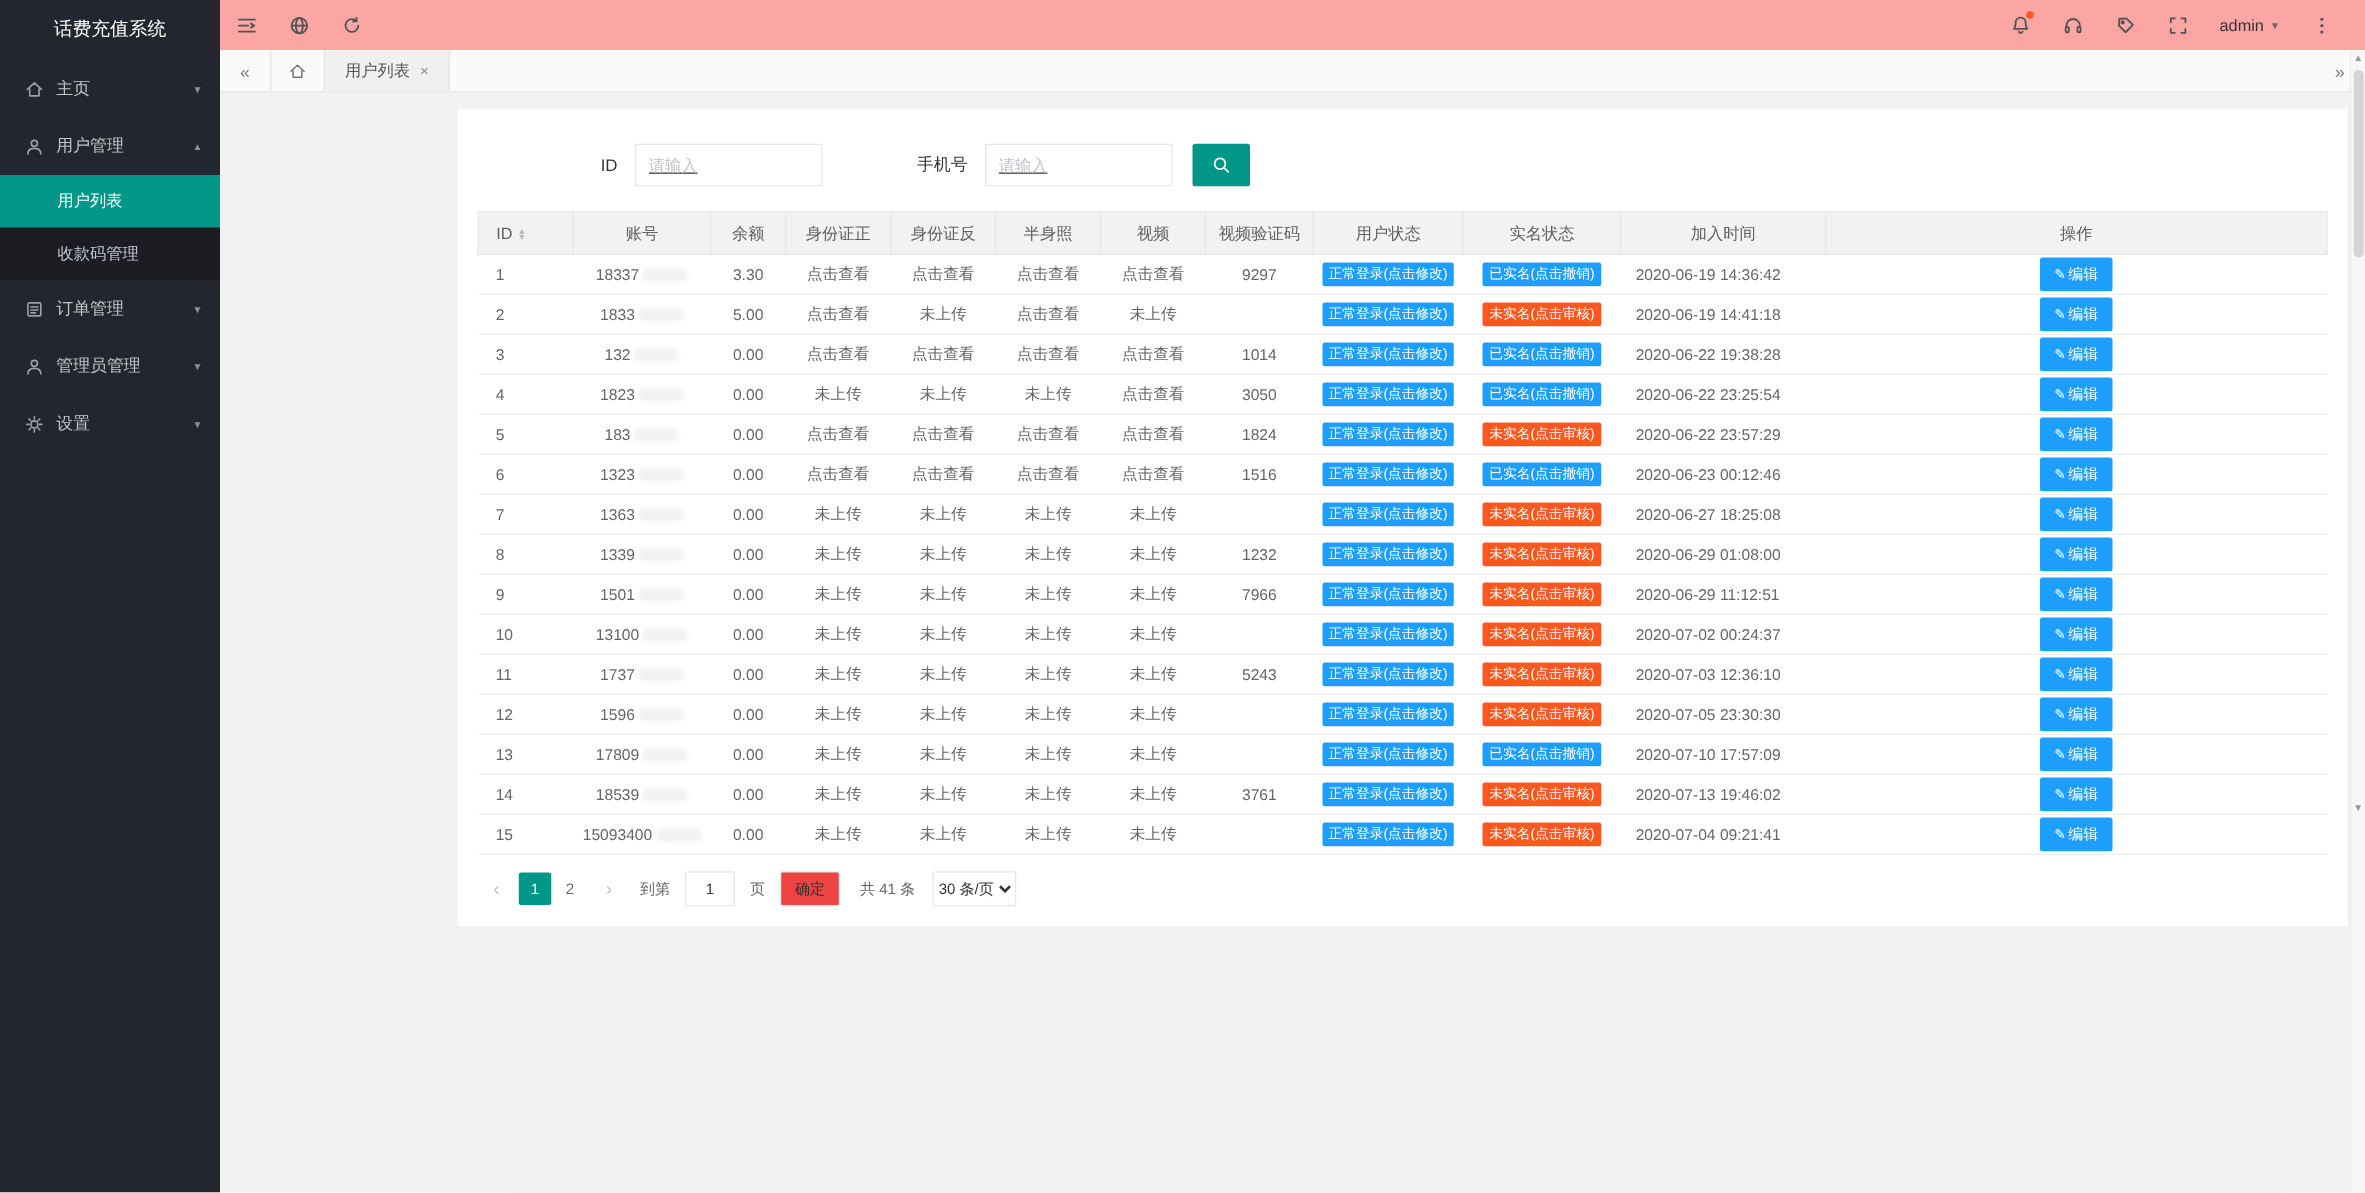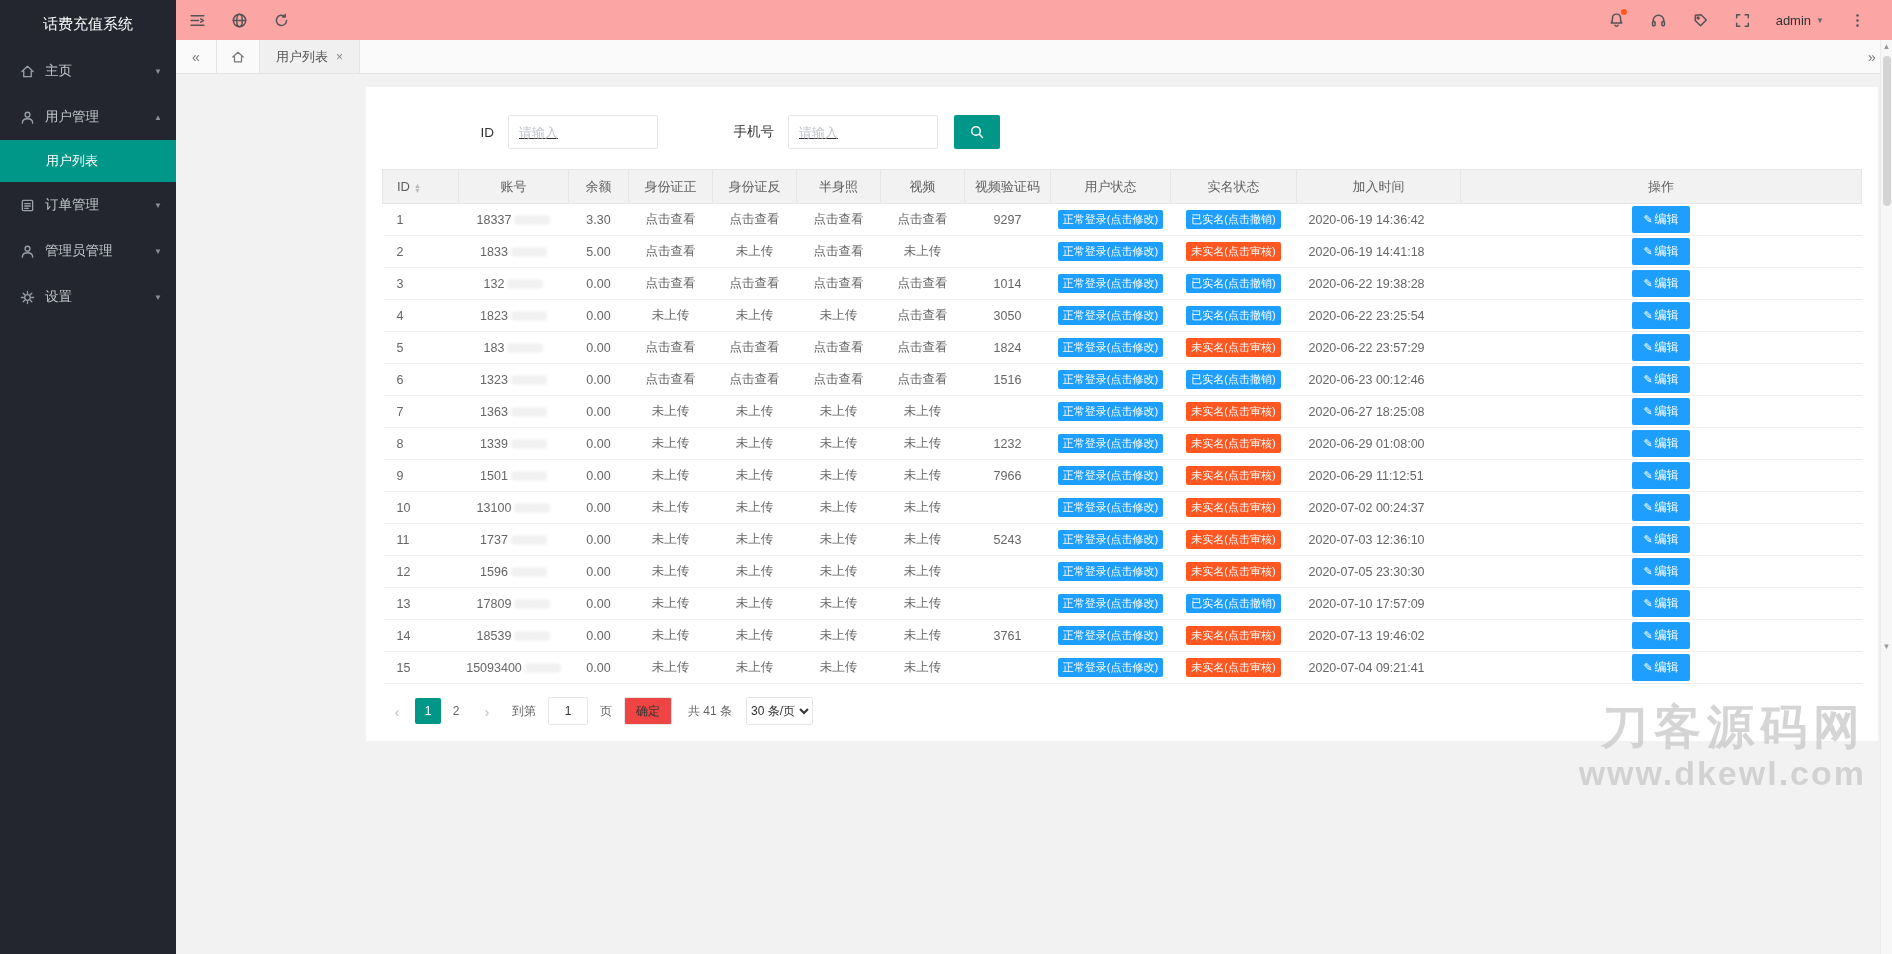--- a/index.html
+++ b/index.html
@@ -102,20 +102,21 @@
           <circle class="svg-stroke" cx="8" cy="5" r="2.6"></circle>
           <path class="svg-stroke" d="M2.5 14 C2.5 10.8 5 9.3 8 9.3 C11 9.3 13.5 10.8 13.5 14"></path>
         </svg>
     </span>
     <span>用户管理</span>
     <span class="chev">▲</span>
   </div>
 
   <div class="submenu">
     <div class="submenu-item active">用户列表</div>
+    <div class="submenu-item">收款码管理</div>
   </div>
 
   <div class="menu-item">
     <span class="mi-icon">
       <svg viewBox="0 0 16 16">
           <rect class="svg-stroke" x="2.5" y="2.5" width="11" height="11" rx="1"></rect>
           <path class="svg-stroke" d="M5 6h6M5 8.5h6M5 11h4"></path>
         </svg>
     </span>
     <span>订单管理</span>
@@ -495,23 +496,19 @@
         <button class="confirm-btn">确定</button>
         <span class="total">共 41 条</span>
         <select class="perpage">
           <option>30 条/页</option>
         </select>
       </div>
 
     </div>
   </div>
 
-  <div class="watermark">
-    <div class="wm1">刀客源码网</div>
-    <div class="wm2">www.dkewl.com</div>
-  </div>
 </div>
 
 <div class="vscroll">
   <span class="arr">▲</span>
   <span class="thumb"></span>
   <span class="arr bottom">▼</span>
 </div>
 
 </body></html>

